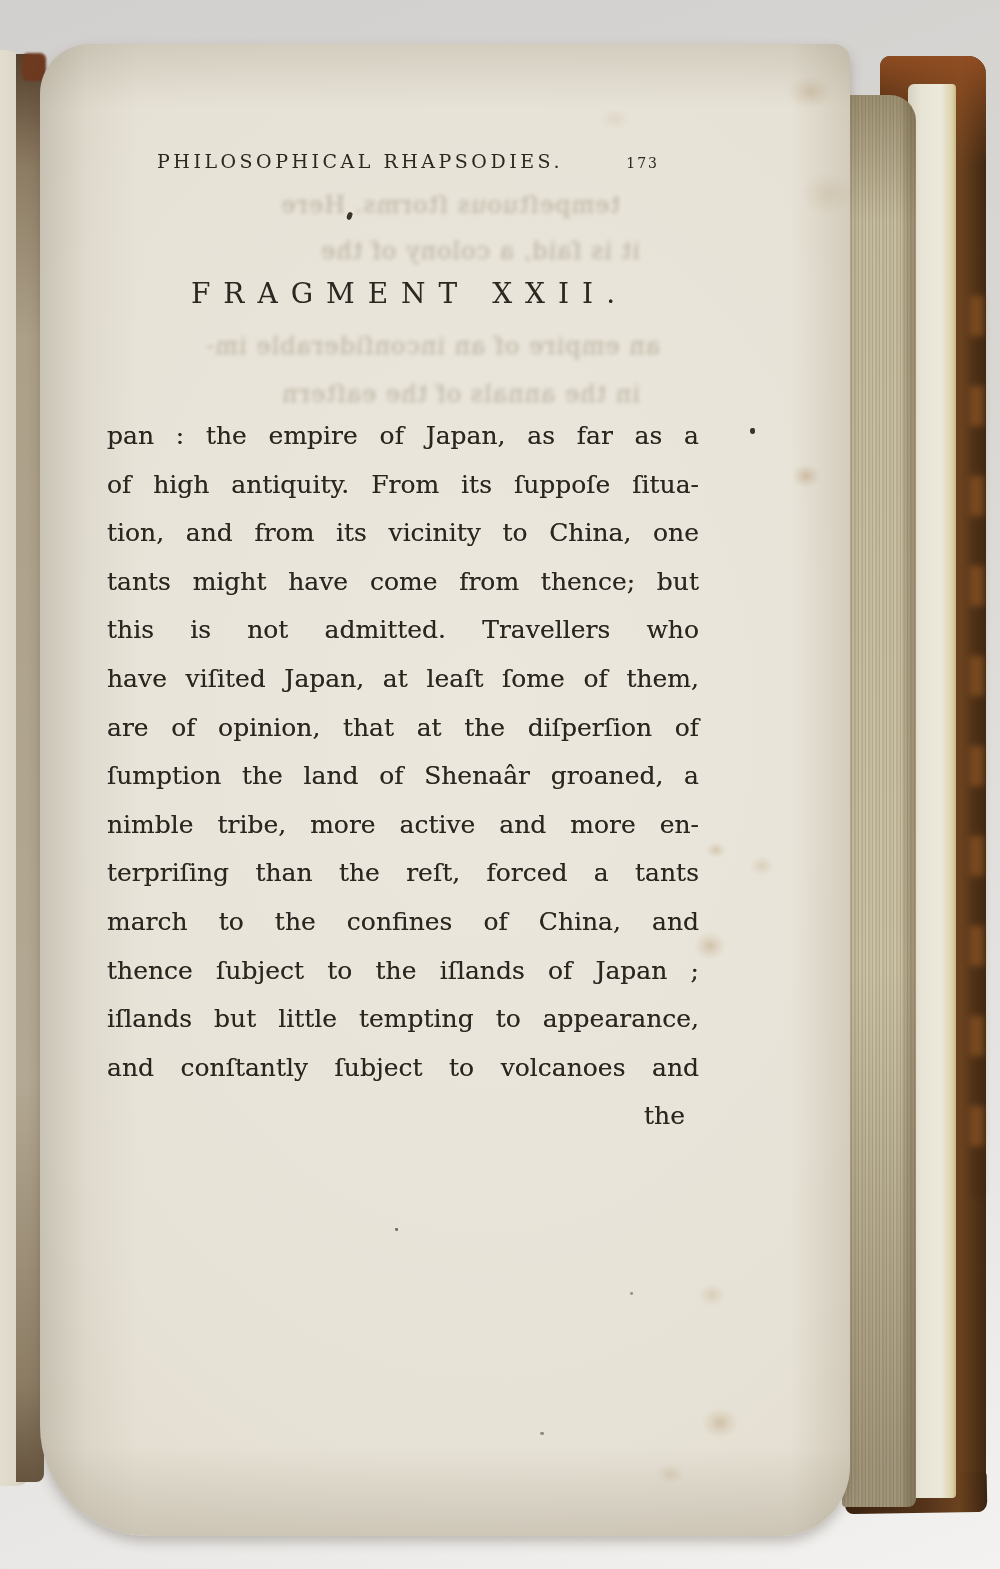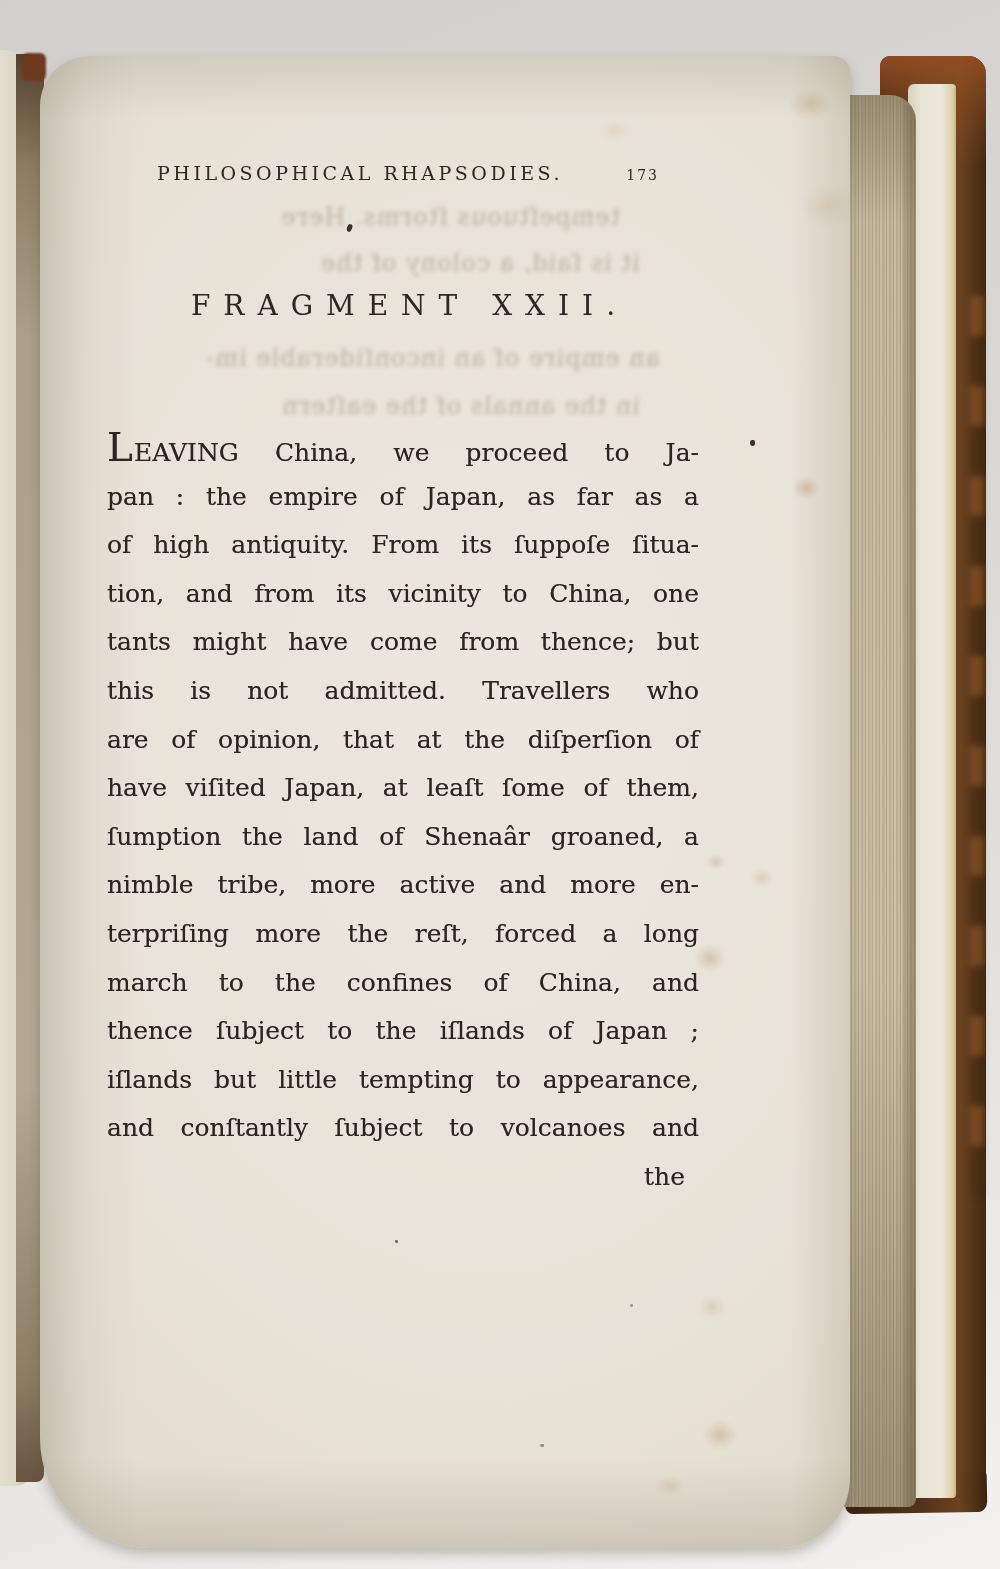--- a/index.html
+++ b/index.html
@@ -64,21 +64,21 @@
     position: absolute; left: 842px; top: 95px; width: 74px; height: 1412px;
     background:
       linear-gradient(270deg, rgba(90,75,45,.35) 0 6px, rgba(90,75,45,0) 16px),
       linear-gradient(180deg, rgba(100,85,55,.5) 0%, rgba(100,85,55,.12) 9%, rgba(100,85,55,.07) 62%, rgba(80,65,40,.38) 97%),
       repeating-linear-gradient(90deg, #cdc4a8 0 2px, #b9ae8f 2px 3px, #d4cbb0 3px 5px, #c2b79a 5px 7px);
     border-radius: 4px 26px 8px 4px;
   }
 
   
   .page {
-    position: absolute; left: 40px; top: 56px; width: 810px; height: 1492px;
+    position: absolute; left: 40px; top: 44px; width: 810px; height: 1492px;
     background:
       linear-gradient(90deg, rgba(115,105,85,.26) 0, rgba(115,105,85,.07) 46px, rgba(115,105,85,0) 100px),
       linear-gradient(270deg, rgba(140,125,95,.22) 0, rgba(140,125,95,0) 60px),
       linear-gradient(180deg, rgba(130,120,100,.2) 0, rgba(130,120,100,0) 64px),
       linear-gradient(0deg, rgba(130,118,96,.24) 0, rgba(130,118,96,0) 90px),
       radial-gradient(120% 90% at 55% 45%, #ebe7dd 0%, #e7e2d6 55%, #ded8c9 85%, #d3ccbb 100%);
     border-radius: 50px 16px 70px 110px;
     box-shadow: 0 6px 12px rgba(80,70,55,.3);
     overflow: hidden;
     color: #2d2722;
@@ -150,31 +150,30 @@
       </div>
 
     <div class="running-head">
       <span class="running-title">PHILOSOPHICAL RHAPSODIES.</span>
       <span class="page-number">173</span>
     </div>
 
     <div class="fragment-heading">FRAGMENT XXII.</div>
 
     <div class="body-text">
-      <div class="line"><span class="initial">L</span>EAVING China, we proceed to Ja-</div>
         <div class="line">pan : the empire of Japan, as far as a</div>
         <div class="line">of high antiquity. From its ſuppoſe ſitua-</div>
         <div class="line">tion, and from its vicinity to China, one</div>
         <div class="line">tants might have come from thence; but</div>
         <div class="line">this is not admitted. Travellers who</div>
+        <div class="line">have viſited Japan, at leaſt ſome of them,</div>
         <div class="line">are of opinion, that at the diſperſion of</div>
-        <div class="line">have viſited Japan, at leaſt ſome of them,</div>
         <div class="line">ſumption the land of Shenaâr groaned, a</div>
         <div class="line">nimble tribe, more active and more en-</div>
-        <div class="line">terpriſing more the reſt, forced a long</div>
+        <div class="line">terpriſing than the reſt, forced a tants</div>
         <div class="line">march to the confines of China, and</div>
         <div class="line">thence ſubject to the iſlands of Japan ;</div>
         <div class="line">iſlands but little tempting to appearance,</div>
         <div class="line">and conſtantly ſubject to volcanoes and</div>
         <div class="line catch">the</div>
     </div>
 
     <div class="stain" style="left:748px; top:32px;  width:44px; height:32px; opacity:.38;"></div>
     <div class="stain" style="left:760px; top:128px; width:56px; height:44px; opacity:.22;"></div>
     <div class="stain" style="left:752px; top:420px; width:28px; height:24px; opacity:.55;"></div>

